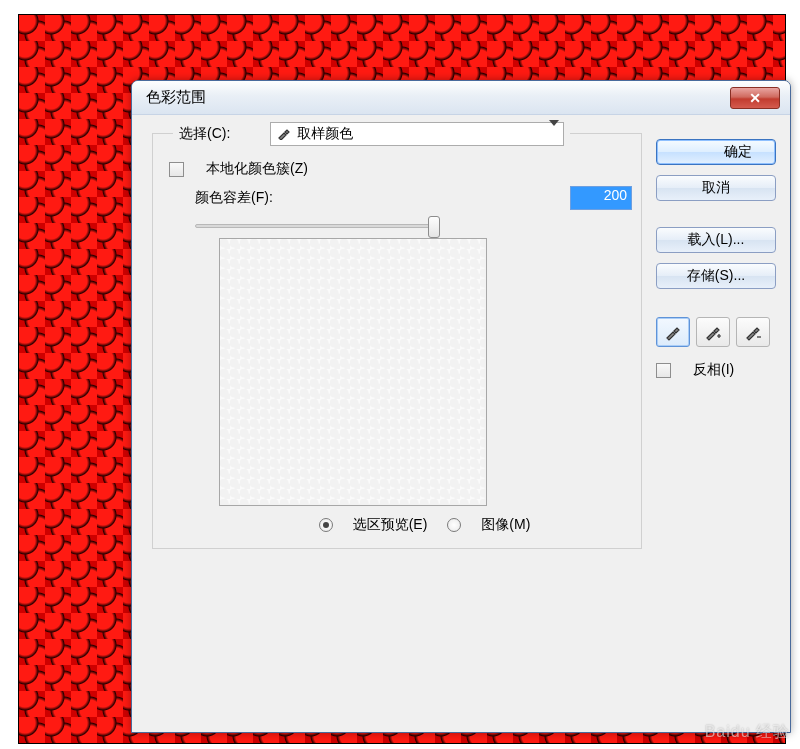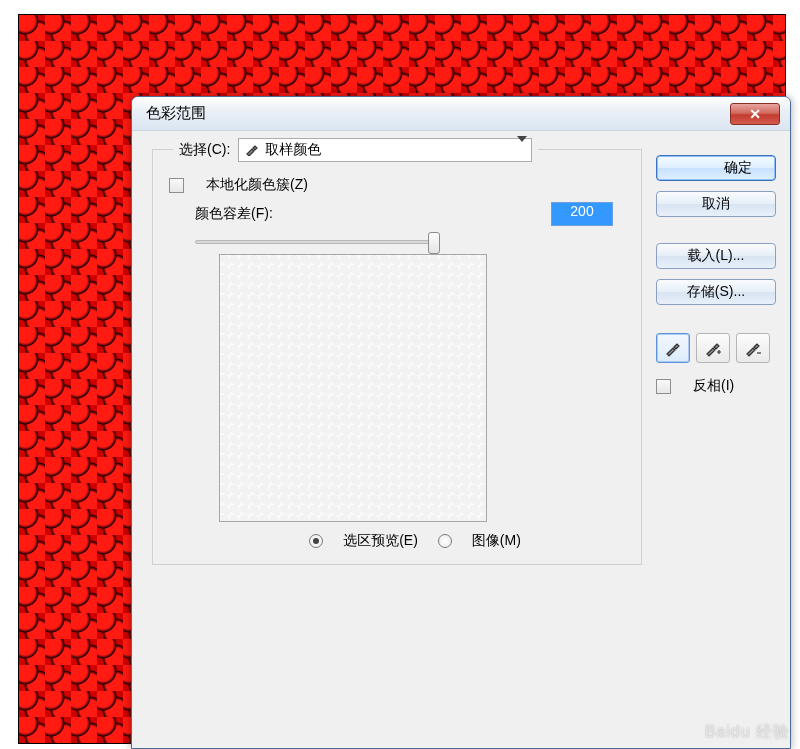--- a/index.html
+++ b/index.html
@@ -18,21 +18,21 @@
     top: 14px; left: 18px;
     width: 768px; height: 730px;
     background:
       radial-gradient(circle at 6px 6px, #ff1a12 10px, #2a0000 13px, transparent 14px) 0 0/26px 26px,
       radial-gradient(circle at 19px 19px, #ff1a12 10px, #2a0000 13px, transparent 14px) 0 0/26px 26px,
       #ce0000;
     border: 1px solid #000;
   }
   .dialog {
     position: absolute;
-    top: 96px; left: 131px;
+    top: 80px; left: 131px;
     width: 660px; height: 653px;
     background: #f0f0f0;
     border: 1px solid #4a6b9c;
     border-radius: 7px 7px 0 0;
     box-shadow: 0 0 8px rgba(0,0,0,0.35);
     display: flex;
     flex-direction: column;
   }
   .titlebar {
     height: 34px;
@@ -58,52 +58,53 @@
     display: flex;
     padding: 18px 14px 10px 20px;
     gap: 14px;
   }
   .left-col { flex: 1; display: flex; flex-direction: column; }
   .right-col { width: 120px; display: flex; flex-direction: column; gap: 10px; padding-top: 6px; }
 
   .fieldset {
     position: relative;
     border: 1px solid #d0d0d0;
-    padding: 16px 20px 14px 16px;
+    padding: 16px 1px 14px 16px;
     margin-bottom: 14px;
   }
   .select-row { display: flex; align-items: center; gap: 8px; position: absolute; top: -12px; left: 20px; background: #f0f0f0; padding: 0 6px; }
   .label { color: #000; }
   .label.disabled { color: #9a9a9a; }
   .combo {
     display: flex; align-items: center;
     border: 1px solid #acacac;
     background: #fff;
     height: 24px;
     padding: 0 4px 0 6px;
     gap: 6px;
     width: 294px;
+    margin-left: 32px;
   }
   .combo .arrow { margin-left: auto; }
   .arrow-down { width: 0; height: 0; border-left: 5px solid transparent; border-right: 5px solid transparent; border-top: 6px solid #444; }
 
   .check-row { display:flex; align-items:center; gap:22px; margin:10px 0 8px 0; }
   .checkbox {
     width: 15px; height: 15px;
     border: 1px solid #8e8e8e;
     background: linear-gradient(#f9f9f9,#e7e7e7);
     display:inline-block;
   }
   .value-row { display:flex; align-items:center; gap:8px; margin:6px 8px 6px 26px; }
   .num-input {
     width: 62px; height: 24px;
     border: 1px solid #6d9fe0;
     background: #fff;
     color: #000;
-    text-align: center;
+    text-align: right;
     padding: 0 4px;
   }
   .num-input.selected { background: #3399ff; color:#fff; }
   .num-input.disabled { background: #f0f0f0; color:#aaa; border-color:#c7c7c7; }
 
   .slider-row { display:flex; align-items:center; margin:14px 0 6px 26px; }
   .slider-track {
     position: relative;
     width: 240px; height: 4px;
     background: #d9d9d9; border:1px solid #b8b8b8;

